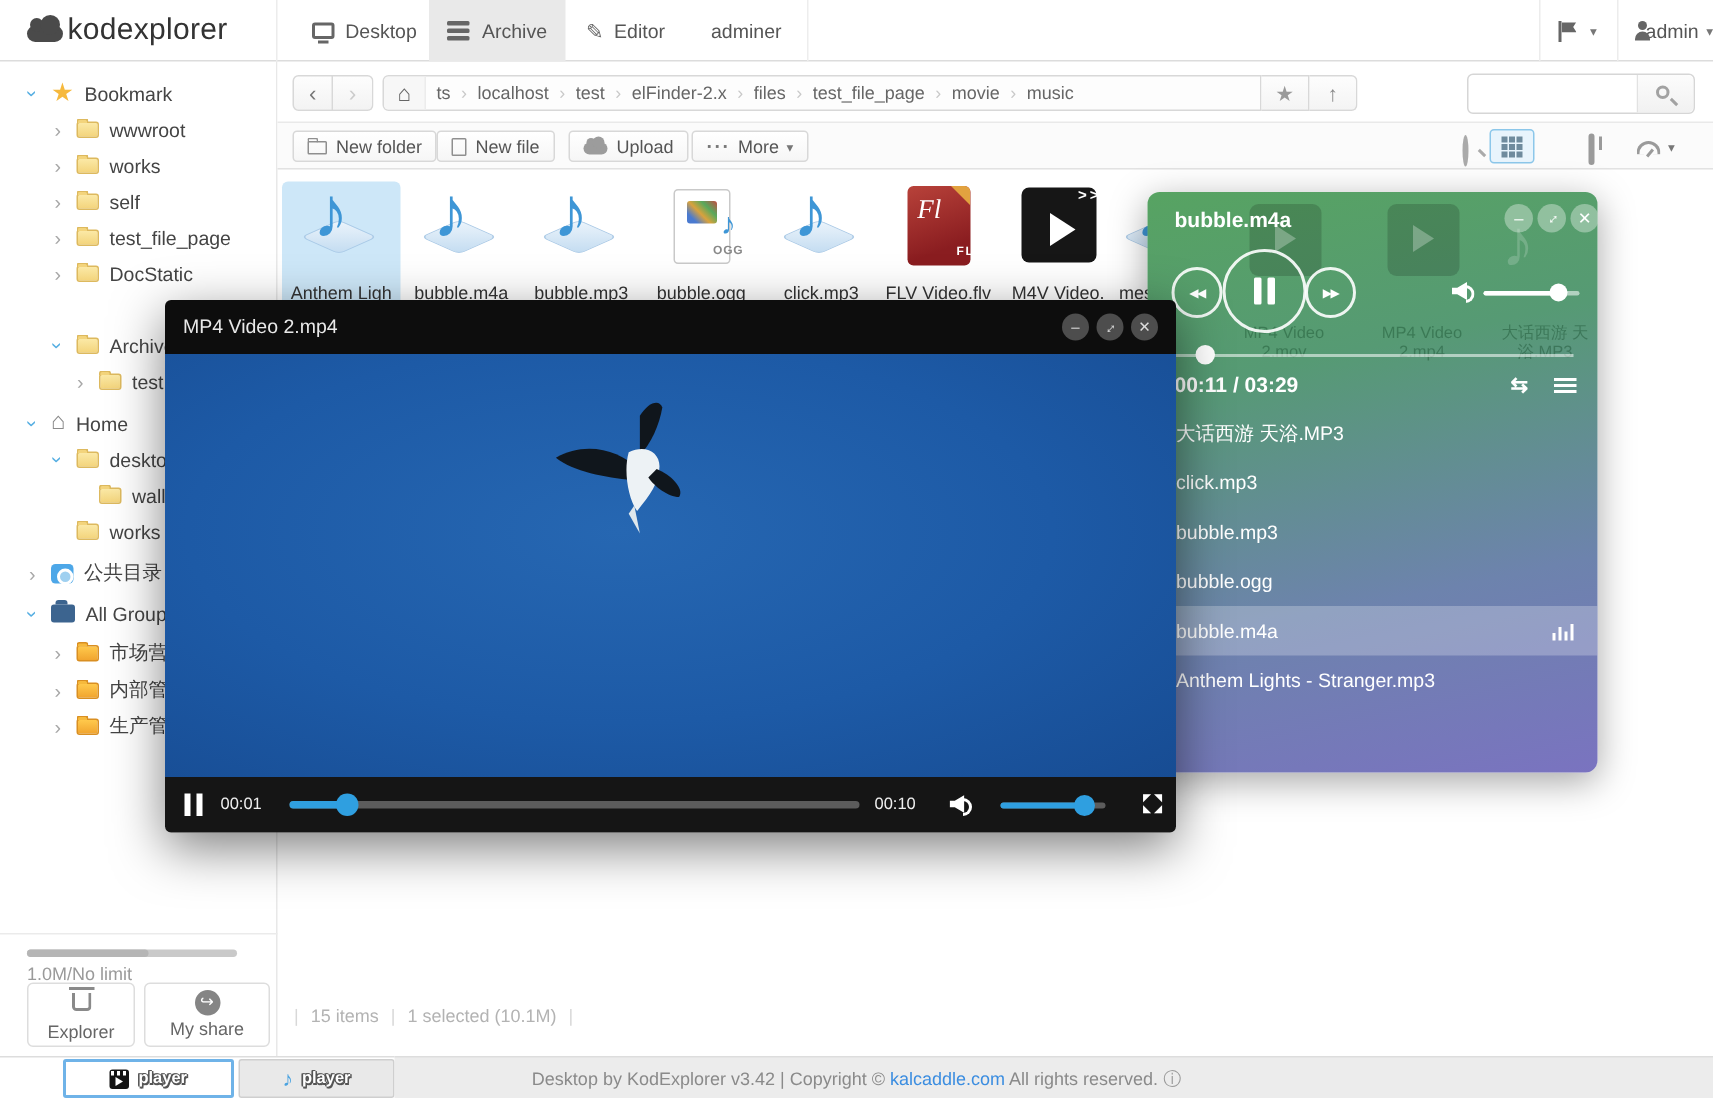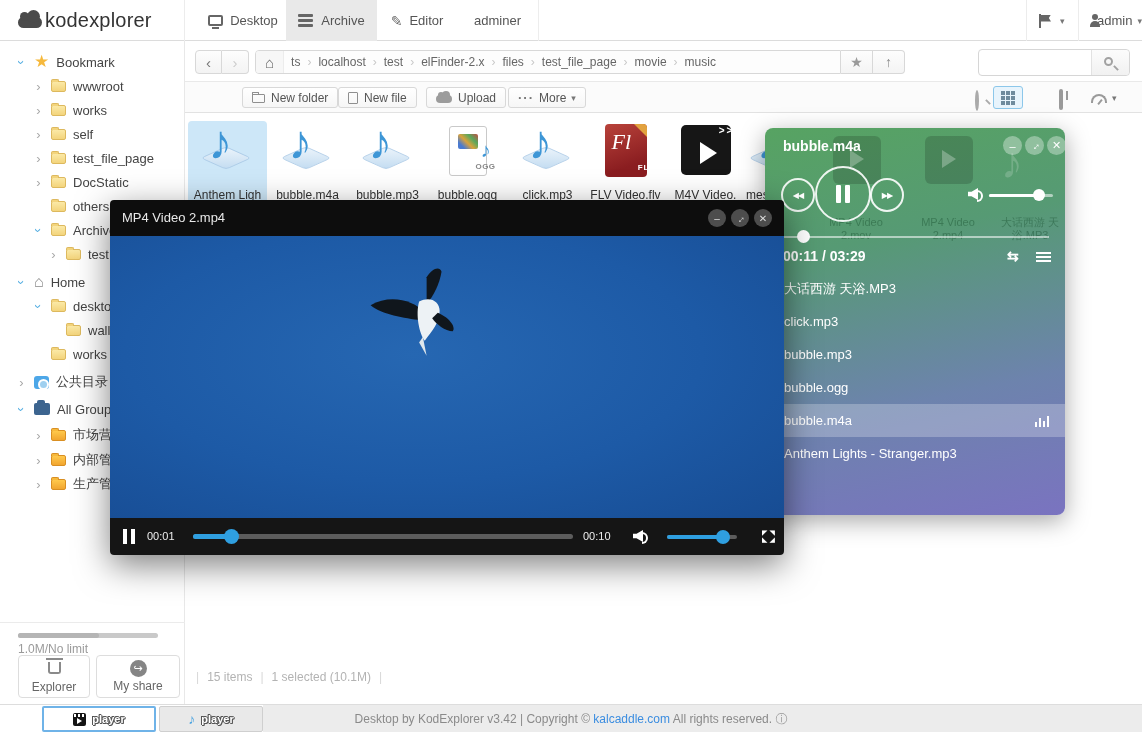--- a/index.html
+++ b/index.html
@@ -43,21 +43,21 @@
   .bcstar{left:656px;color:#9a9a9a;font-size:14px;}
   .bcup{left:688px;border-radius:0 4px 4px 0;color:#888;font-size:14px;}
   .search{position:absolute;right:12px;top:8px;width:152px;height:27px;border:1px solid #d6d6d6;border-radius:4px;background:#fff;display:flex;}
   .search input{flex:1;border:none;outline:none;padding:0 8px;font-size:12px;background:transparent;min-width:0;}
   .sbtn{width:38px;border-left:1px solid #e2e2e2;background:linear-gradient(#fcfcfc,#f1f1f1);border-radius:0 4px 4px 0;position:relative;}
   .mag{position:absolute;left:12px;top:7px;width:9px;height:9px;border:2px solid #a2a2a2;border-radius:50%;}
   .mag::after{content:"";position:absolute;left:7px;top:8px;width:6px;height:2px;background:#a2a2a2;transform:rotate(45deg);}
 
   
   .tools{position:absolute;left:185px;top:82px;width:957px;height:31px;background:#fbfbfb;border-bottom:1px solid #e2e2e2;z-index:6;}
-  .tbtn{position:absolute;top:5px;height:21px;border:1px solid #d8d8d8;border-radius:3px;background:linear-gradient(#fff,#f6f6f6);display:flex;align-items:center;padding:0 9px;font-size:12px;color:#555;cursor:pointer;margin-left:47px;}
+  .tbtn{position:absolute;top:5px;height:21px;border:1px solid #d8d8d8;border-radius:3px;background:linear-gradient(#fff,#f6f6f6);display:flex;align-items:center;padding:0 9px;font-size:12px;color:#555;cursor:pointer;}
   .ic-fold{width:13px;height:9px;border:1px solid #8f8f8f;border-radius:1px;position:relative;margin-right:6px;margin-top:2px;}
   .ic-fold::before{content:"";position:absolute;top:-3px;left:-1px;width:5px;height:2px;border:1px solid #8f8f8f;border-bottom:none;border-radius:1px 1px 0 0;}
   .ic-file{width:10px;height:12px;border:1px solid #8f8f8f;border-radius:1px;position:relative;margin-right:6px;}
   .ic-cloudup{position:relative;width:16px;height:8px;background:#9c9c9c;border-radius:5px;margin-right:6px;margin-top:3px;}
   .ic-cloudup::before{content:"";position:absolute;left:2px;top:-3px;width:6px;height:6px;background:#9c9c9c;border-radius:50%;}
   .ic-cloudup::after{content:"";position:absolute;right:2px;top:-4px;width:8px;height:8px;background:#9c9c9c;border-radius:50%;}
   .dots{font-size:13px;color:#777;margin-right:5px;letter-spacing:1px;font-weight:bold;}
   .viewic{position:absolute;top:9px;}
   .ic-zoomp{position:relative;width:10px;height:10px;border:2px solid #aaa;border-radius:50%;}
   .ic-zoomp::after{content:"";position:absolute;left:8px;top:9px;width:6px;height:2px;background:#aaa;transform:rotate(45deg);}
@@ -106,21 +106,21 @@
   .flabel{position:absolute;bottom:3px;width:100%;font-size:12px;color:#333;white-space:nowrap;overflow:hidden;}
   .mic{position:relative;width:56px;height:58px;margin:2px auto 0;}
   .mbase{position:absolute;left:8px;bottom:5px;width:36px;height:36px;background:linear-gradient(135deg,#ecf4fb,#c3dcf1);border:1px solid #a9c9e6;border-radius:5px;transform:scaleY(.45) rotate(45deg);}
   .mnote{position:absolute;left:9px;top:-8px;font-size:48px;color:#3e96d6;}
   .oggic{position:relative;width:38px;height:50px;margin:5px auto 0;background:#fff;border:1px solid #c9c9c9;border-radius:3px;}
   .oggth{position:absolute;top:7px;left:8px;width:20px;height:15px;border-radius:2px;background:linear-gradient(45deg,#4a7ad0 20%,#d9a23c 45%,#58a85c 70%,#c24b42);}
   .oggl{position:absolute;bottom:4px;width:100%;font-size:8px;font-weight:bold;color:#888;letter-spacing:.5px;}
   .oggn{position:absolute;right:-5px;top:12px;font-size:20px;color:#3e96d6;}
   .flvic{position:relative;width:42px;height:53px;margin:3px auto 0;border-radius:4px;background:linear-gradient(160deg,#b8423a,#8a1d20 75%);}
   .flvic::after{content:"";position:absolute;top:0;right:0;border-style:solid;border-width:0 13px 13px 0;border-color:transparent #e2a23f transparent transparent;border-radius:0 4px 0 0;}
-  .flvF{position:absolute;top:5px;left:7px;font-family:"Liberation Serif",serif;font-style:italic;font-size:22px;color:#fff;}
+  .flvF{position:absolute;top:5px;left:7px;font-family:"Liberation Serif",serif;font-style:italic;font-size:18px;color:#fff;}
   .flvL{position:absolute;bottom:5px;width:100%;text-align:center;font-size:8px;color:#fff;letter-spacing:1px;font-weight:bold;}
   .m4vic{position:relative;width:50px;height:50px;margin:4px auto 0;background:#161616;border-radius:5px;}
   .m4vs{position:absolute;top:0px;width:100%;text-align:center;color:#fff;font-size:10px;font-weight:bold;letter-spacing:2px;}
   .m4vp{position:absolute;top:17px;left:19px;border-left:17px solid #fff;border-top:11px solid transparent;border-bottom:11px solid transparent;}
   .status{position:absolute;left:10px;top:557px;font-size:12px;color:#b3b3b3;display:flex;gap:8px;}
   .sep{color:#d8d8d8;}
 
   
   .mplayer{position:absolute;left:765px;top:128px;width:300px;height:387px;border-radius:8px;z-index:40;
     background:linear-gradient(168deg,#57a362 0%,#569a74 30%,#6d83ad 68%,#7a73c0 100%);
@@ -313,25 +313,20 @@
   <div class="trow l1" style="top:105px;">
       <span class="chev">›</span>
       <span class="tico fold-y"></span>
       <span>test_file_page</span>
     </div>
   <div class="trow l1" style="top:129px;">
       <span class="chev">›</span>
       <span class="tico fold-y"></span>
       <span>DocStatic</span>
     </div>
-  <div class="trow l1" style="top:153px;">
-      <span class="chev none">›</span>
-      <span class="tico fold-y"></span>
-      <span>others</span>
-    </div>
   <div class="trow l1" style="top:177px;">
       <span class="chev exp">›</span>
       <span class="tico fold-y"></span>
       <span>Archive</span>
     </div>
   <div class="trow l2" style="top:201px;">
       <span class="chev">›</span>
       <span class="tico fold-y"></span>
       <span>test</span>
     </div>

